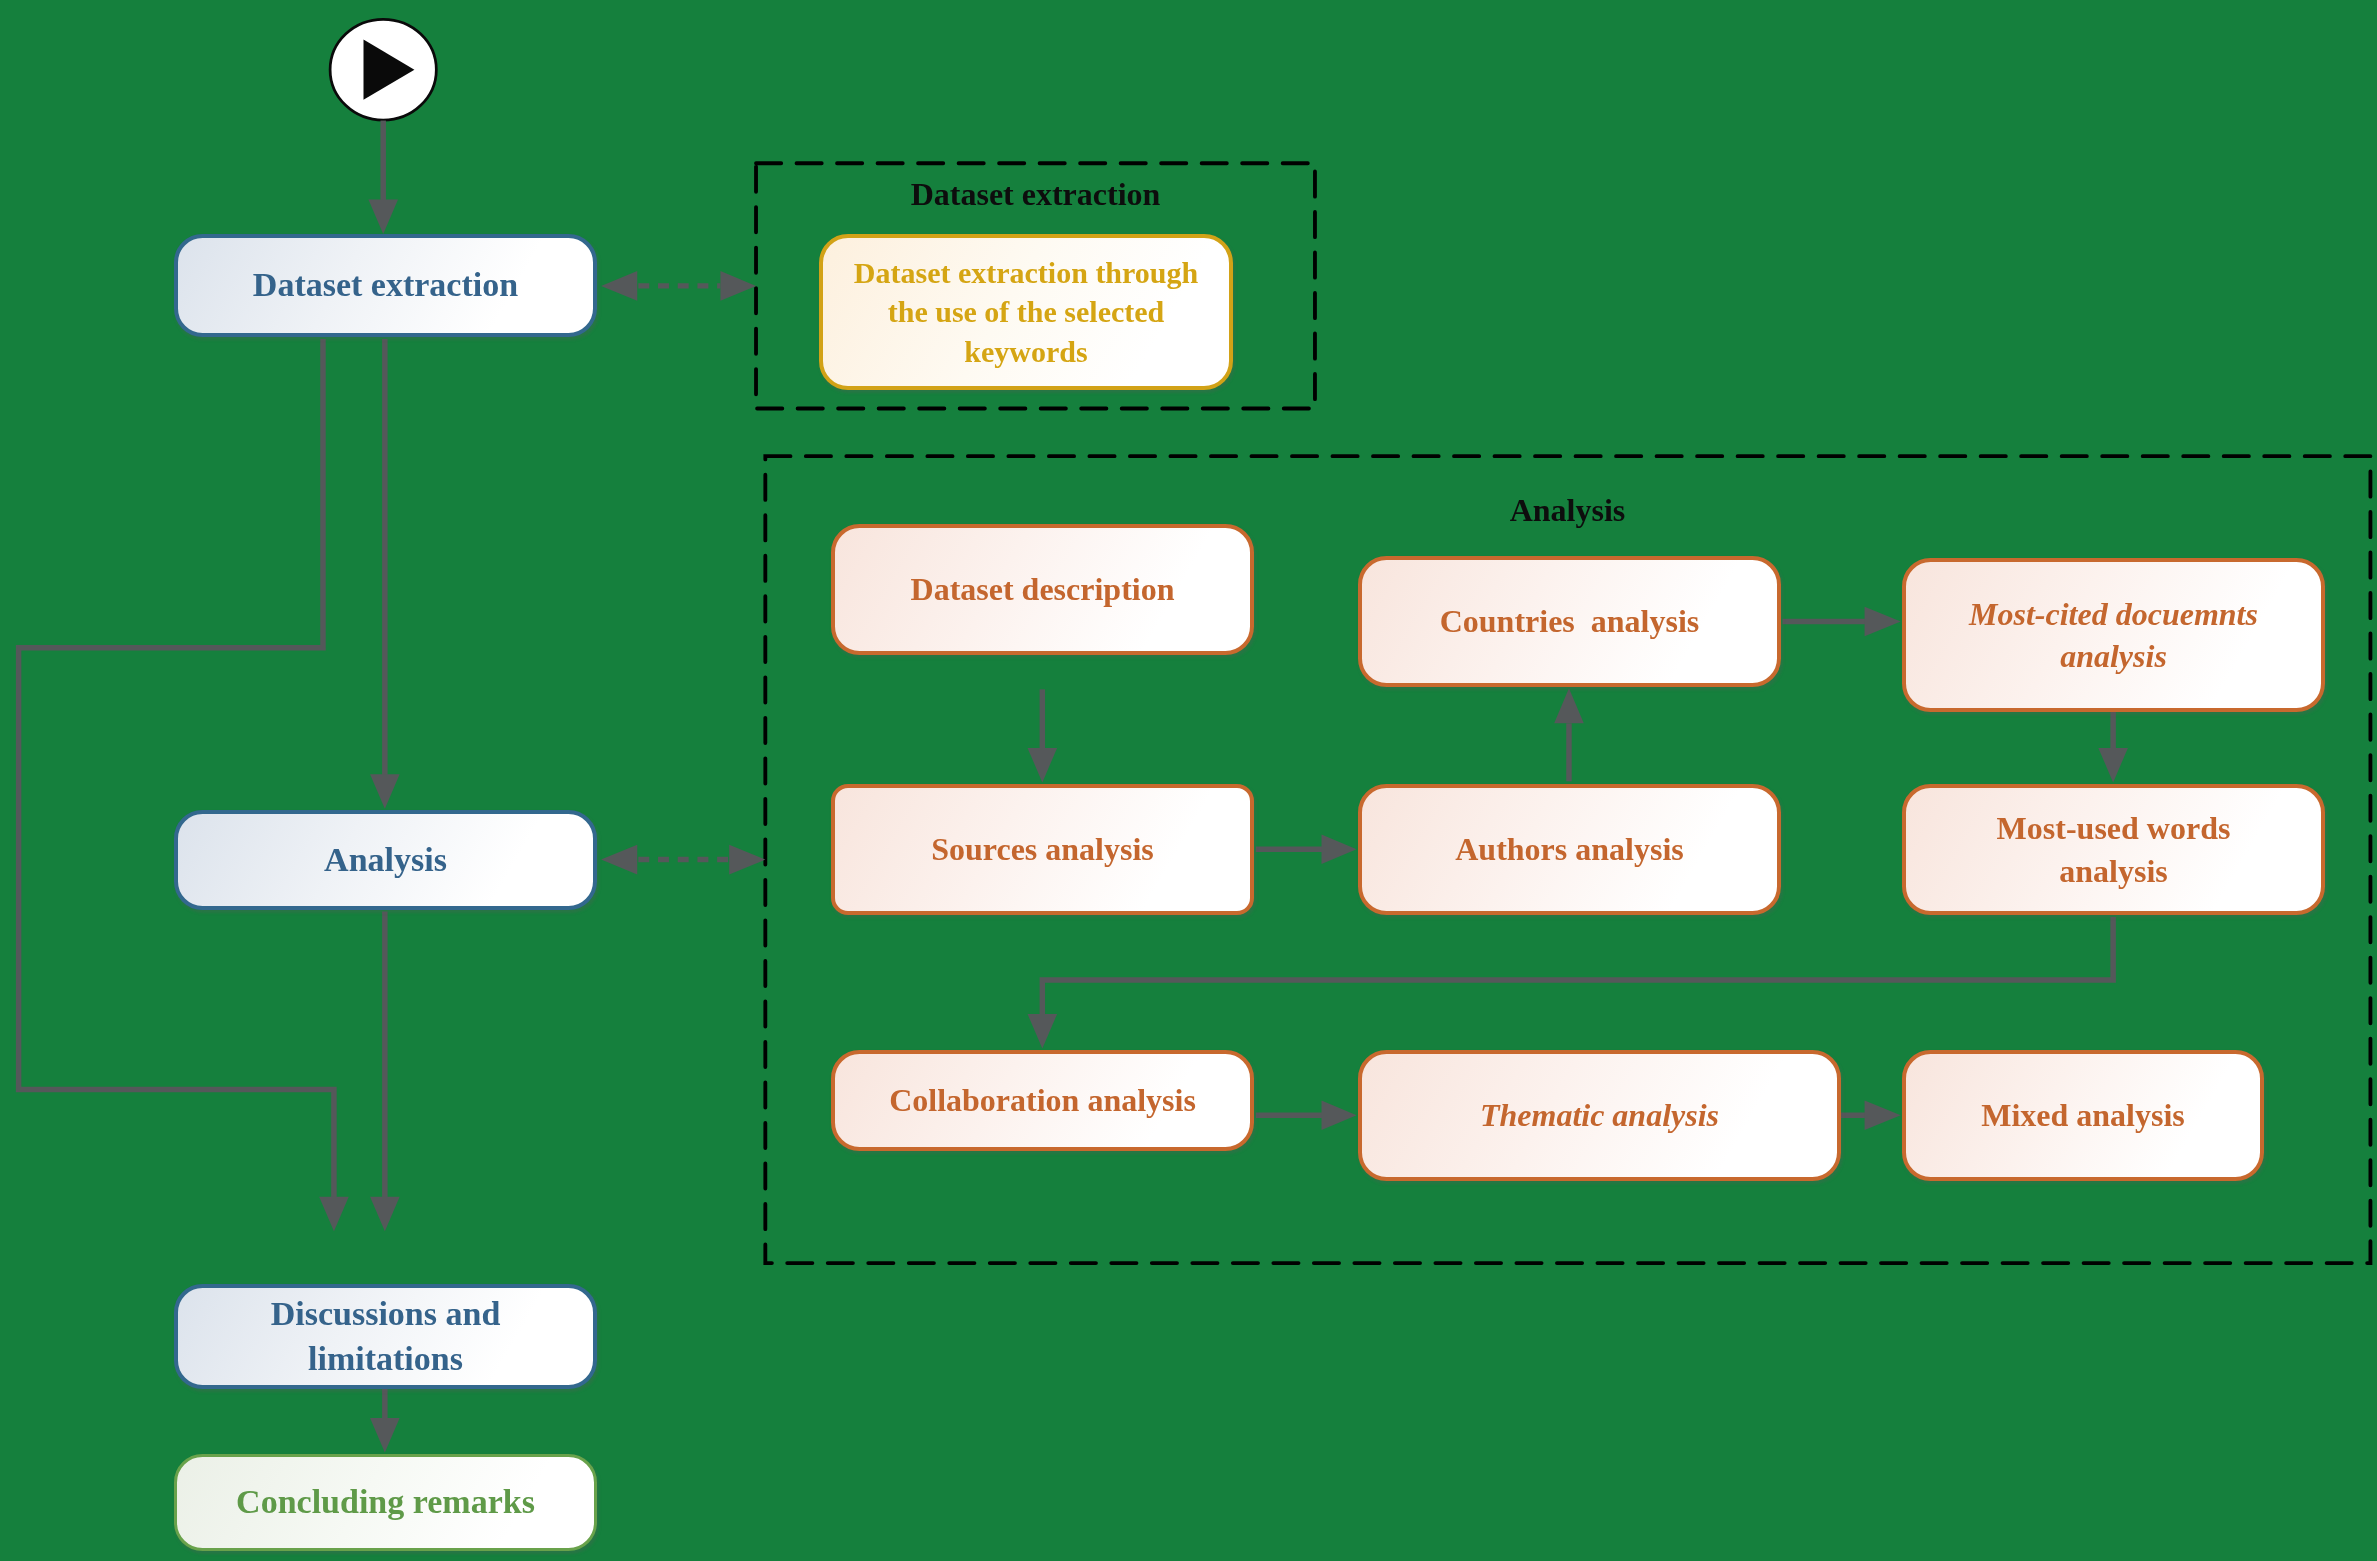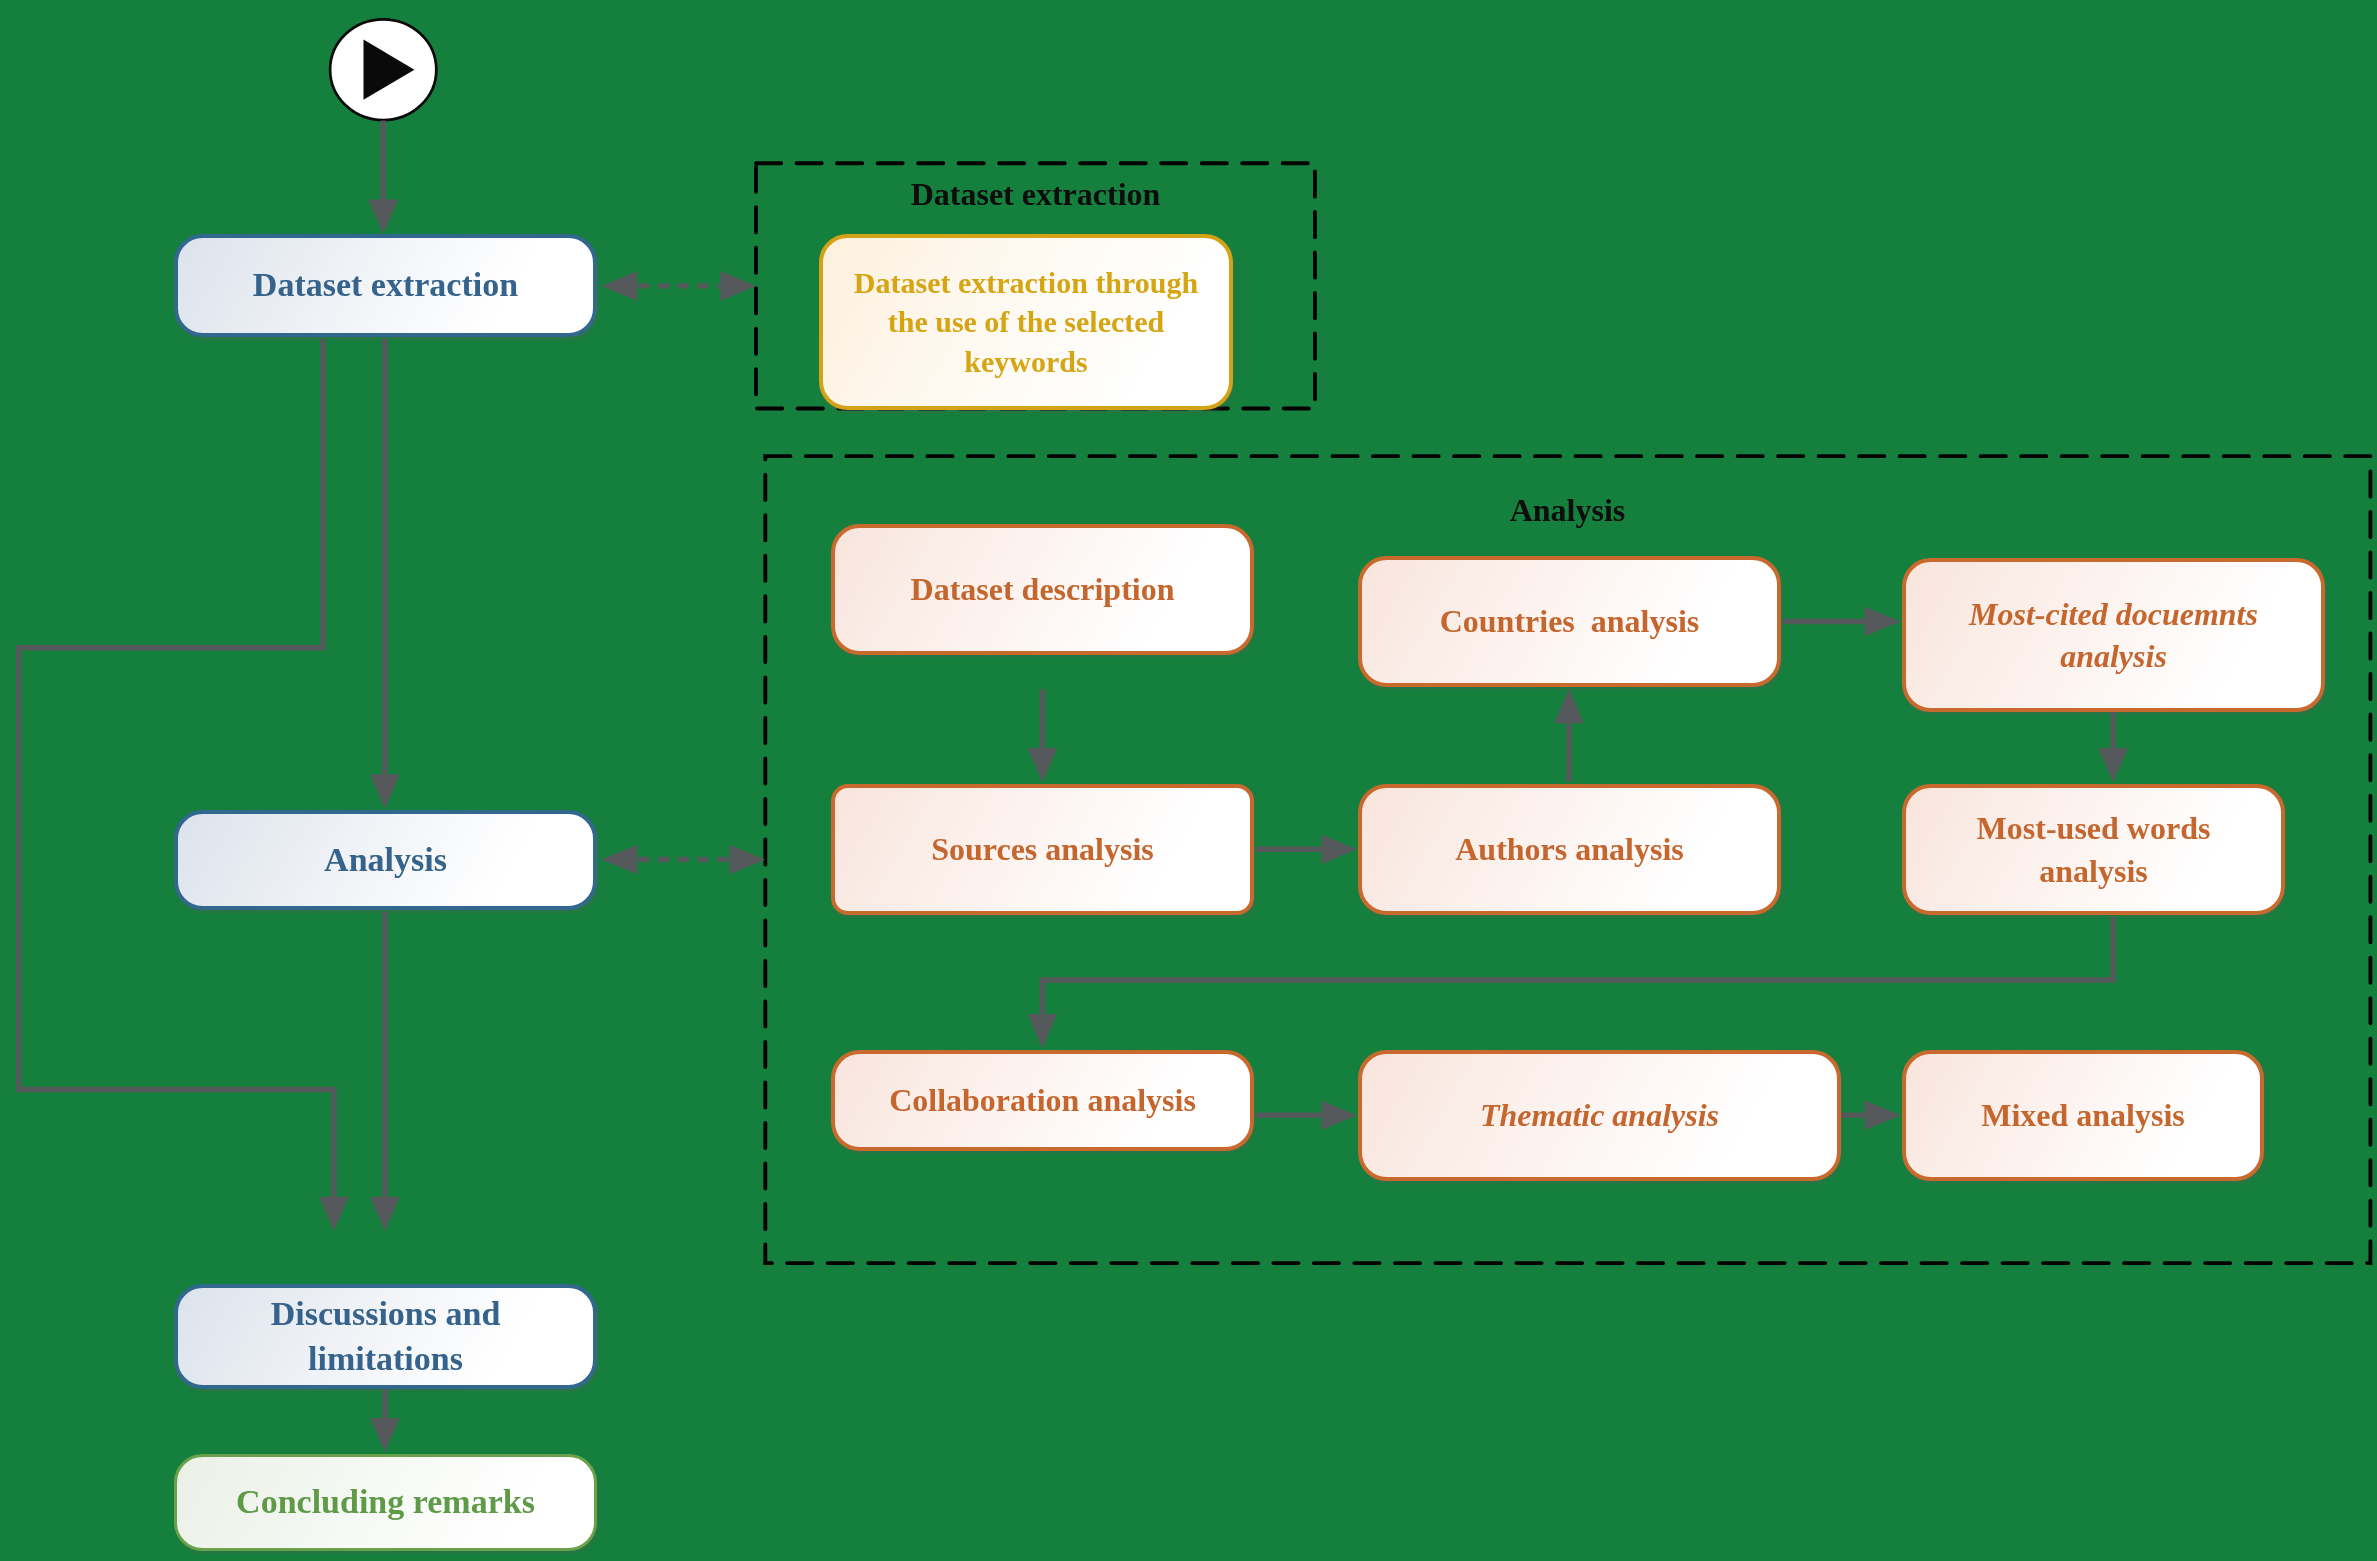--- a/index.html
+++ b/index.html
@@ -198,21 +198,21 @@
 
   <div class="node node-blue" style="left:174px; top:1284px; width:423px; height:105px;">
     <span class="label">Discussions and
 limitations</span>
   </div>
 
   <div class="node node-green" style="left:174px; top:1454px; width:423px; height:97px;">
     <span class="label">Concluding remarks</span>
   </div>
 
-  <div class="node node-gold" style="left:819px; top:234px; width:414px; height:176px;">
+  <div class="node node-gold" style="left:819px; top:234px; width:414px; height:156px;border-radius:29px;">
     <span class="label">Dataset extraction through
 the use of the selected
 keywords</span>
   </div>
 
   <div class="node node-orange" style="left:831px; top:524px; width:423px; height:131px;">
     <span class="label">Dataset description</span>
   </div>
 
   <div class="node node-orange" style="left:1358px; top:556px; width:423px; height:131px;">
@@ -225,21 +225,21 @@
   </div>
 
   <div class="node node-orange" style="left:831px; top:784px; width:423px; height:131px;border-radius:17px;">
     <span class="label">Sources analysis</span>
   </div>
 
   <div class="node node-orange" style="left:1358px; top:784px; width:423px; height:131px;">
     <span class="label">Authors analysis</span>
   </div>
 
-  <div class="node node-orange" style="left:1902px; top:784px; width:383px; height:131px;">
+  <div class="node node-orange" style="left:1902px; top:784px; width:423px; height:131px;">
     <span class="label">Most-used words
 analysis</span>
   </div>
 
   <div class="node node-orange" style="left:831px; top:1050px; width:423px; height:101px;text-align:center;">
     <span class="label">Collaboration analysis</span>
   </div>
 
   <div class="node node-orange" style="left:1358px; top:1050px; width:483px; height:131px;font-style:italic;">
     <span class="label">Thematic analysis</span>

